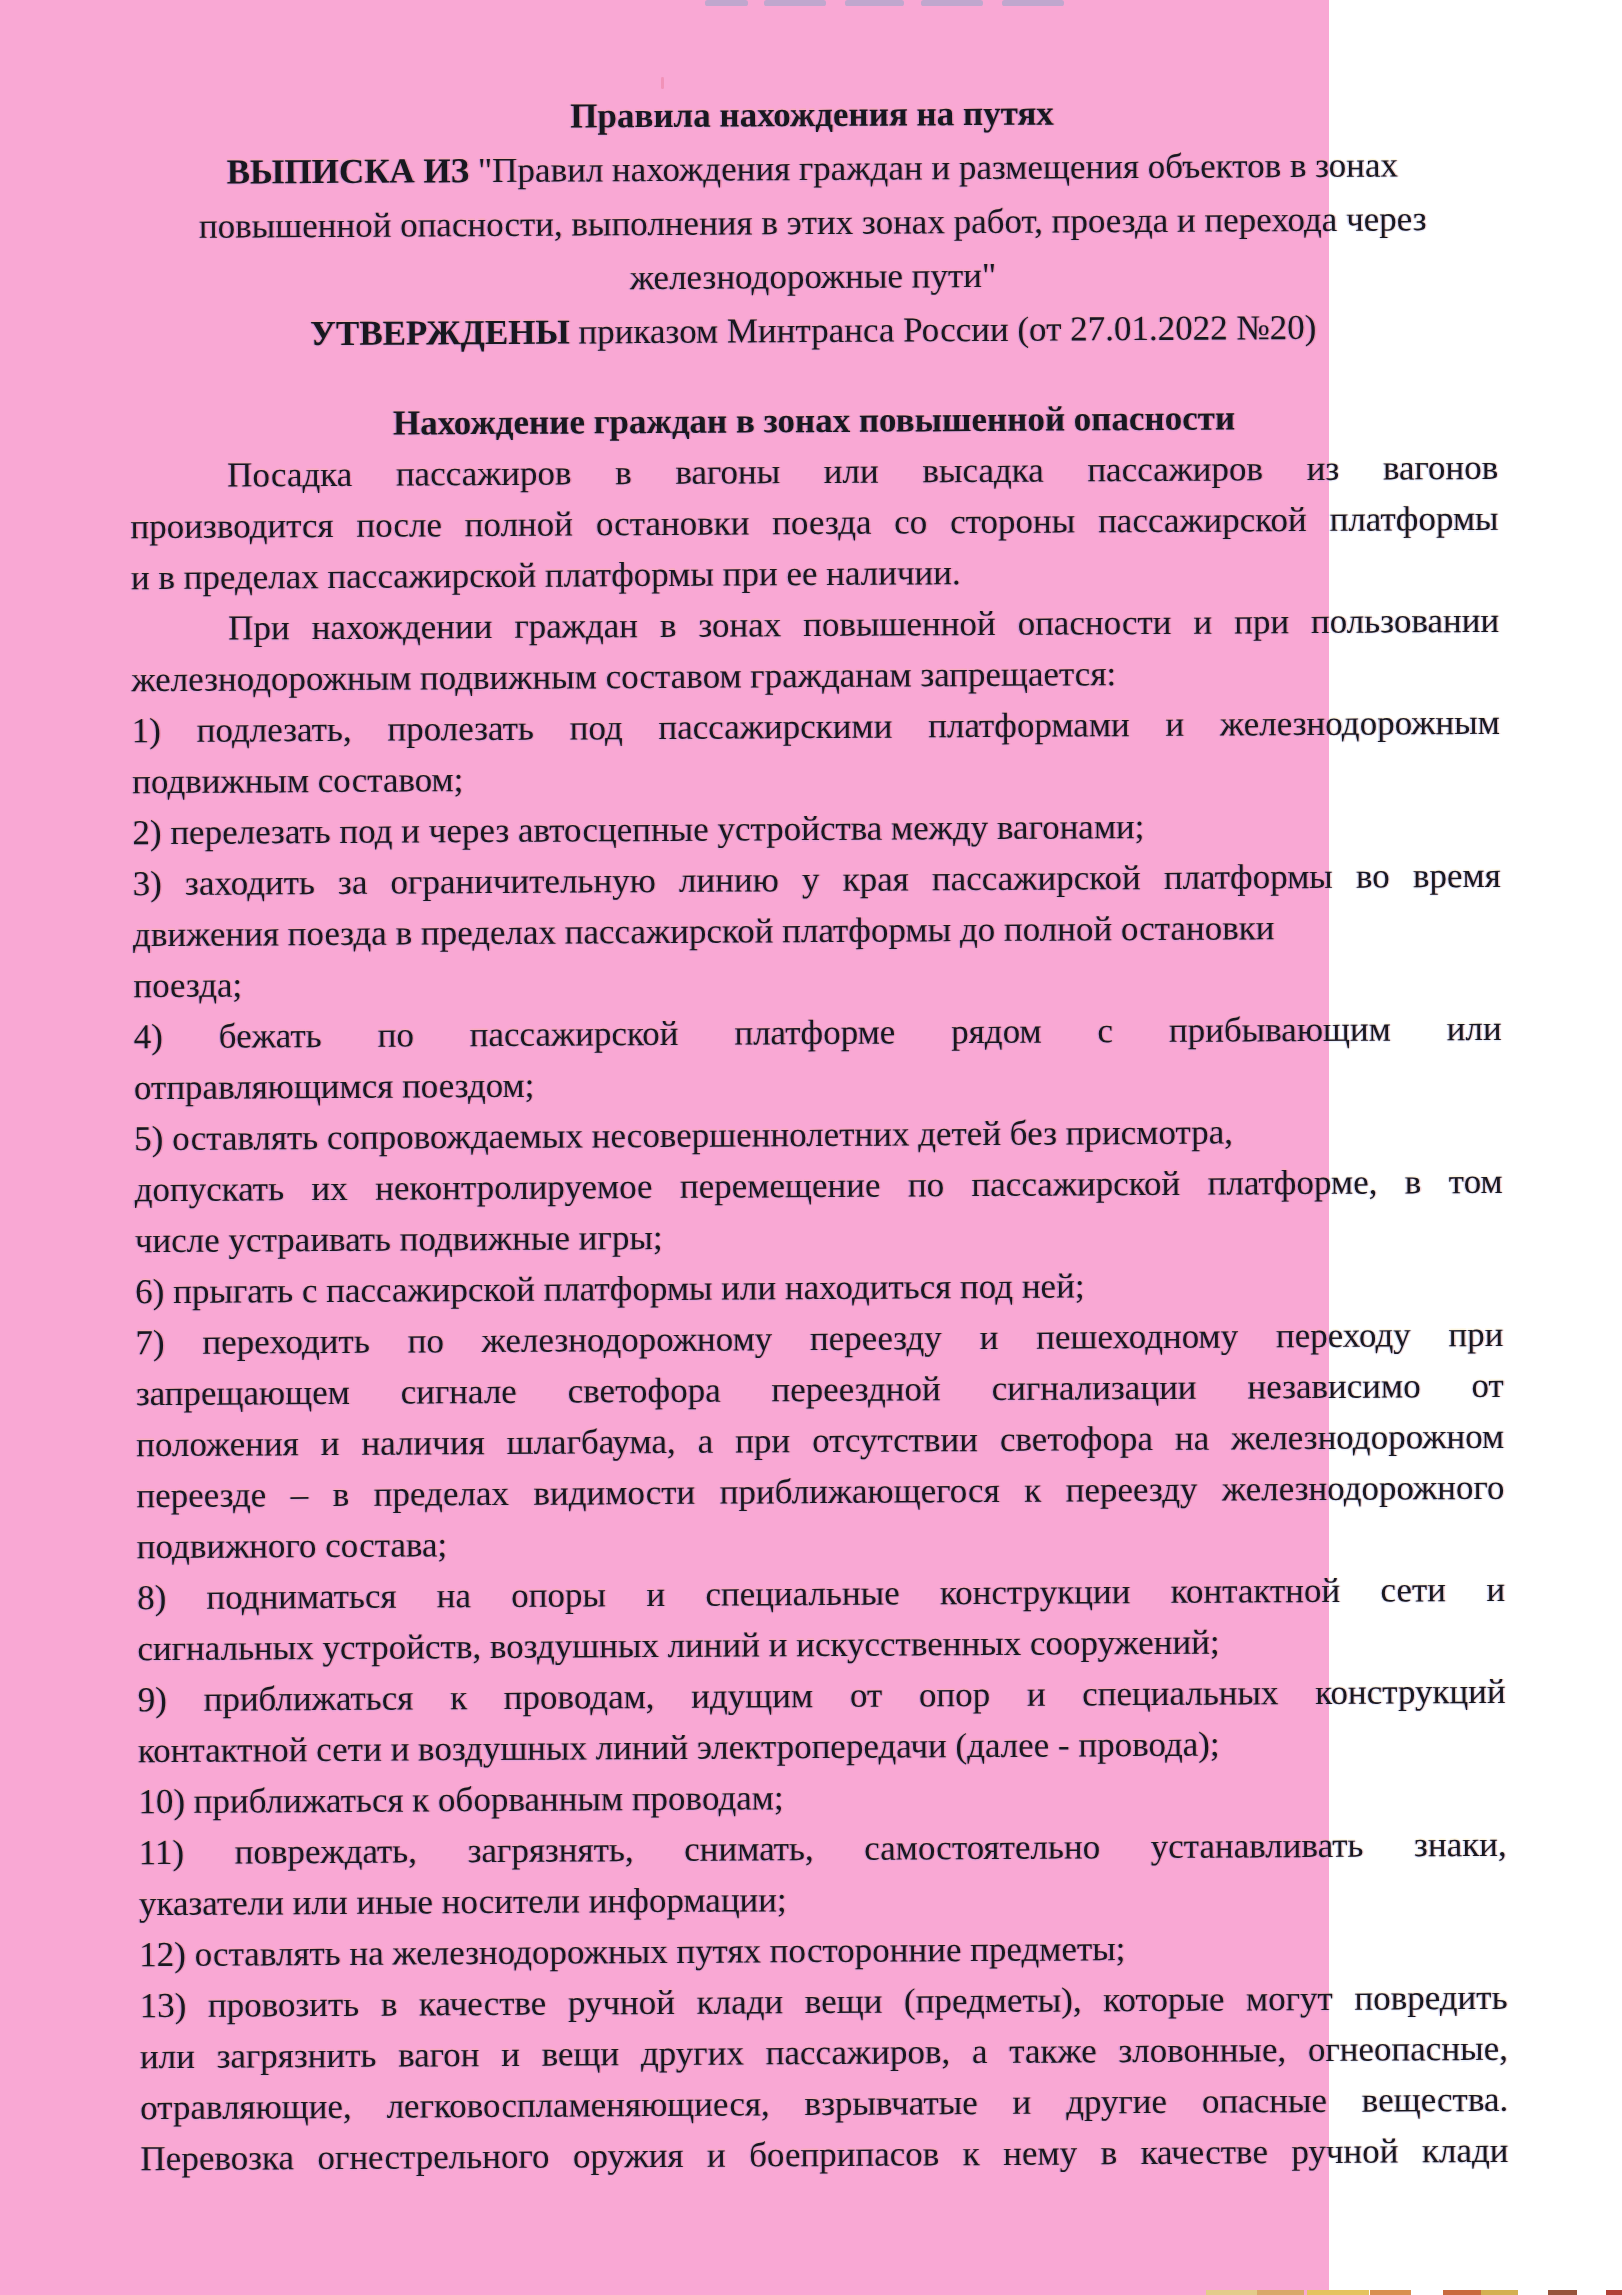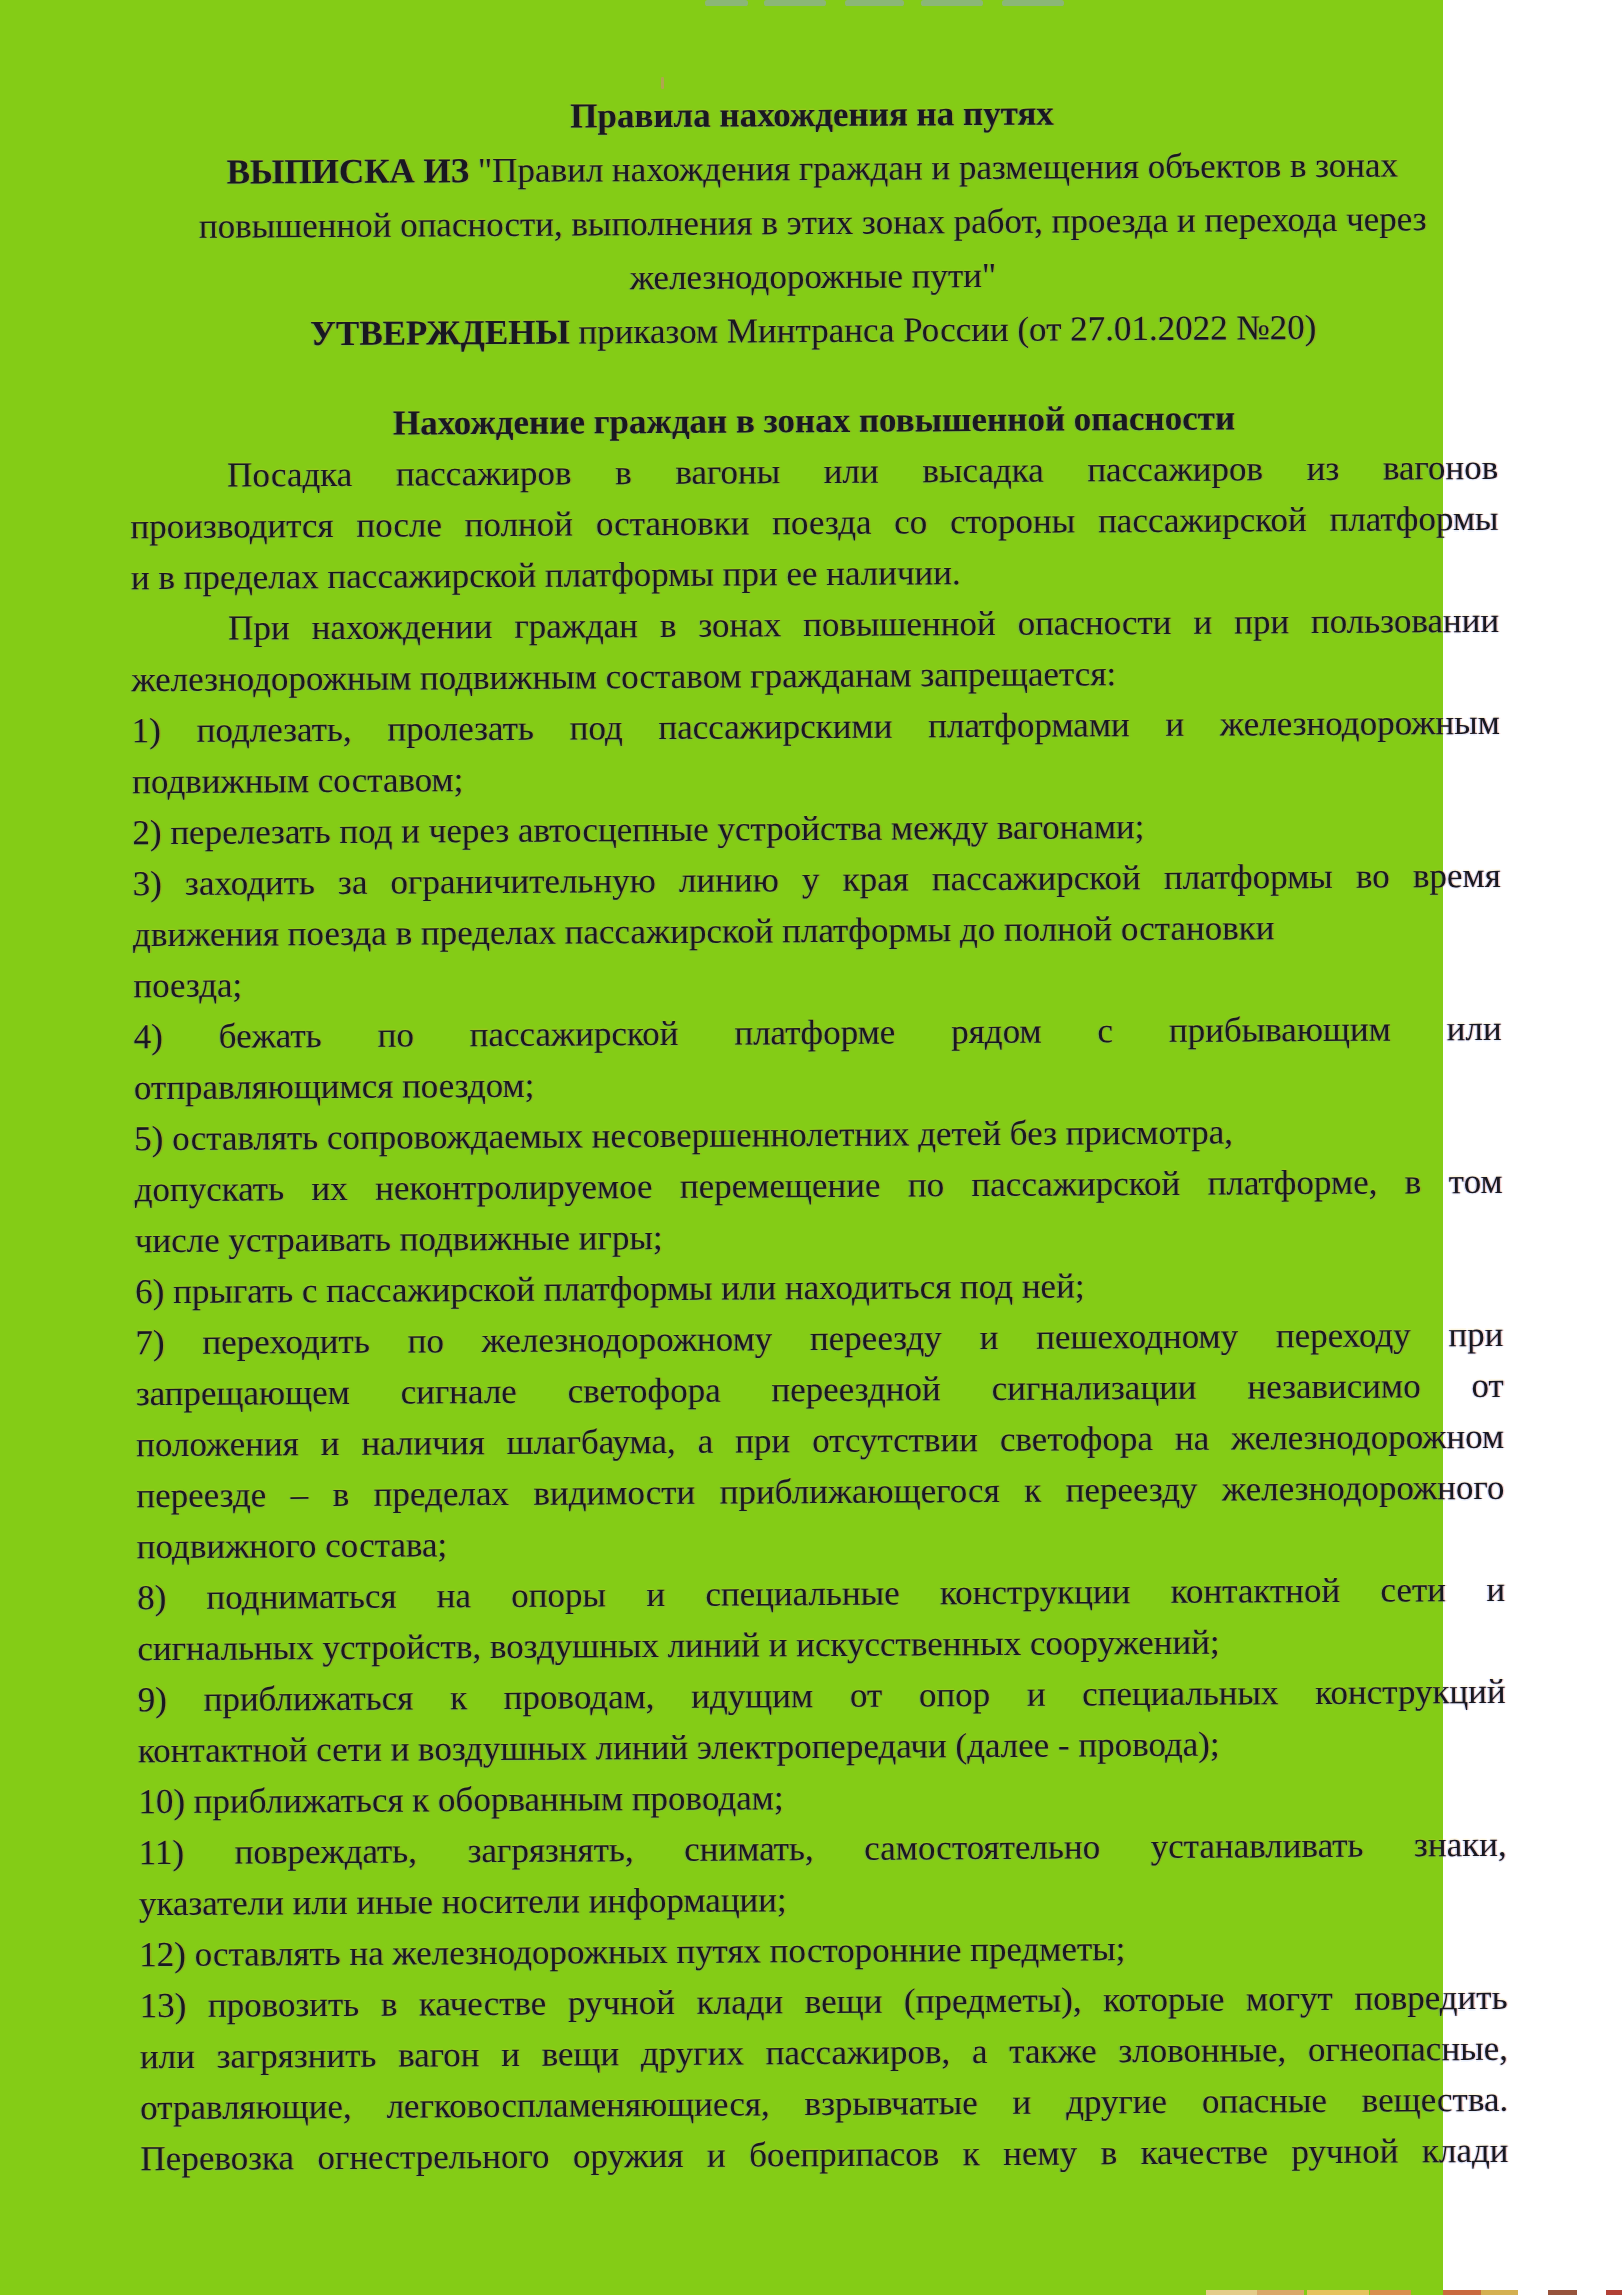--- a/index.html
+++ b/index.html
@@ -3,21 +3,21 @@
 <meta charset="utf-8">
 <style>
   html,body{margin:0;padding:0;}
   body{
     width:1623px;height:2295px;
     background:#ffffff;
     font-family:"Liberation Serif","DejaVu Serif",serif;
     color:#181820;
     overflow:hidden;
   }
-  .page{position:relative;width:1443px;height:2295px;background:#84cc16;}
+  .page{position:relative;width:1329px;height:2295px;background:#f9a8d4;}
   .content{
     position:absolute;left:134px;top:0;width:1368px;
     transform:rotate(-0.35deg);
     transform-origin:50% 50%;
   }
   .line{
     height:51px;line-height:51px;font-size:35px;
     white-space:normal;
     text-shadow:
       1.3px 0 rgba(215,60,60,0.22),

